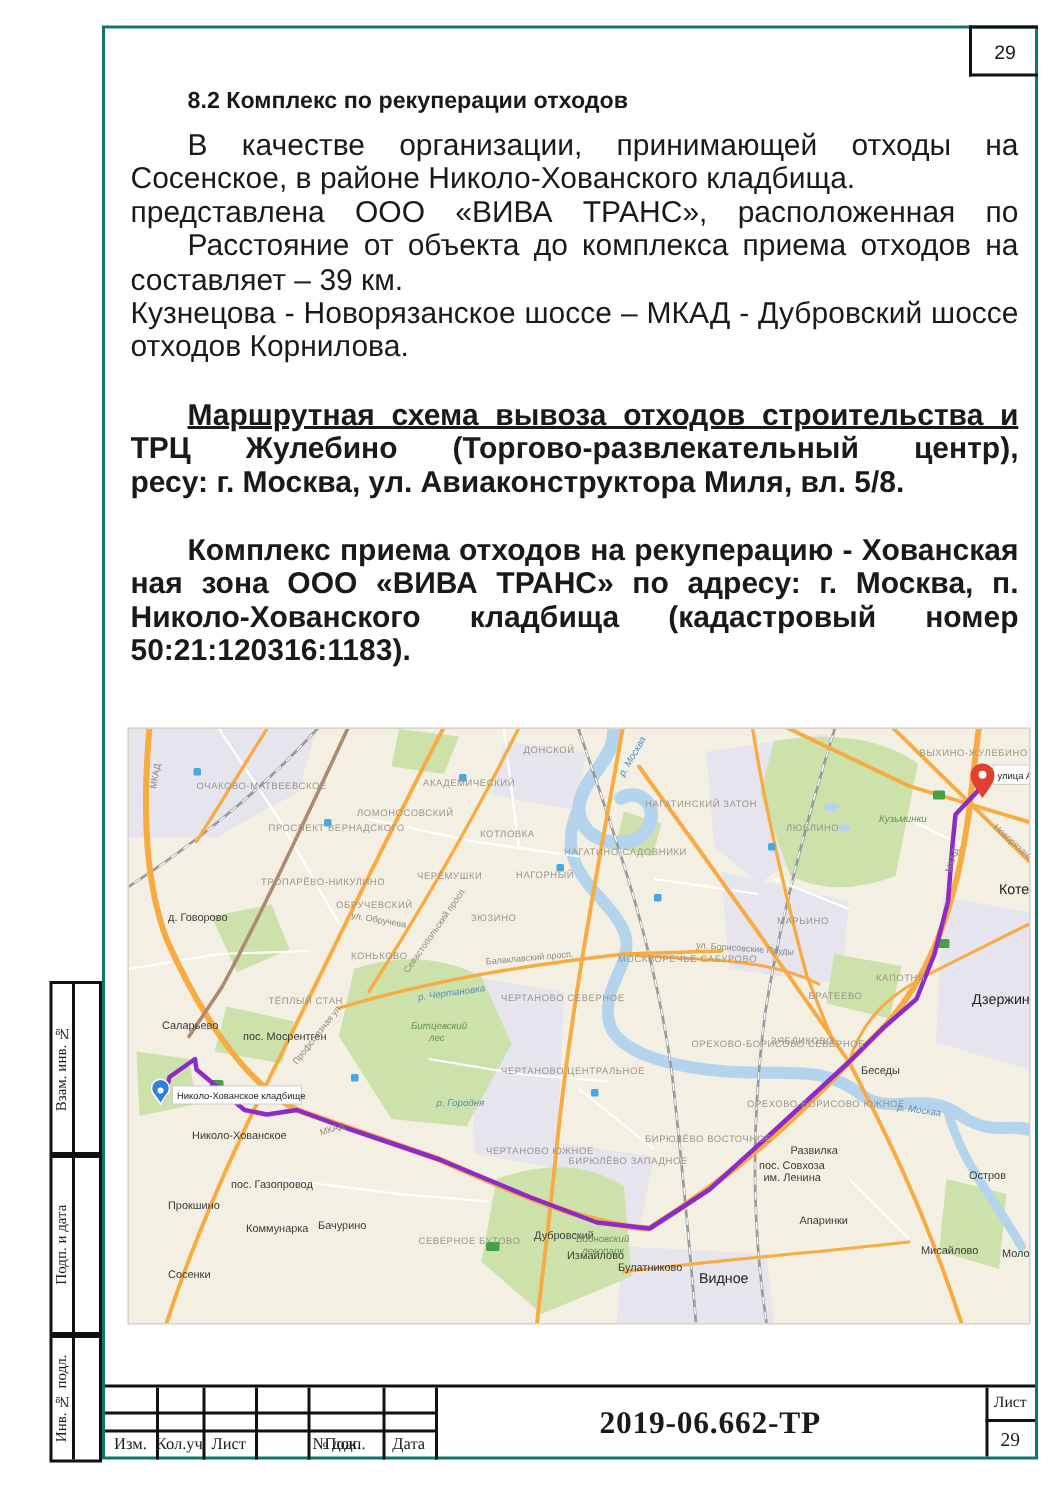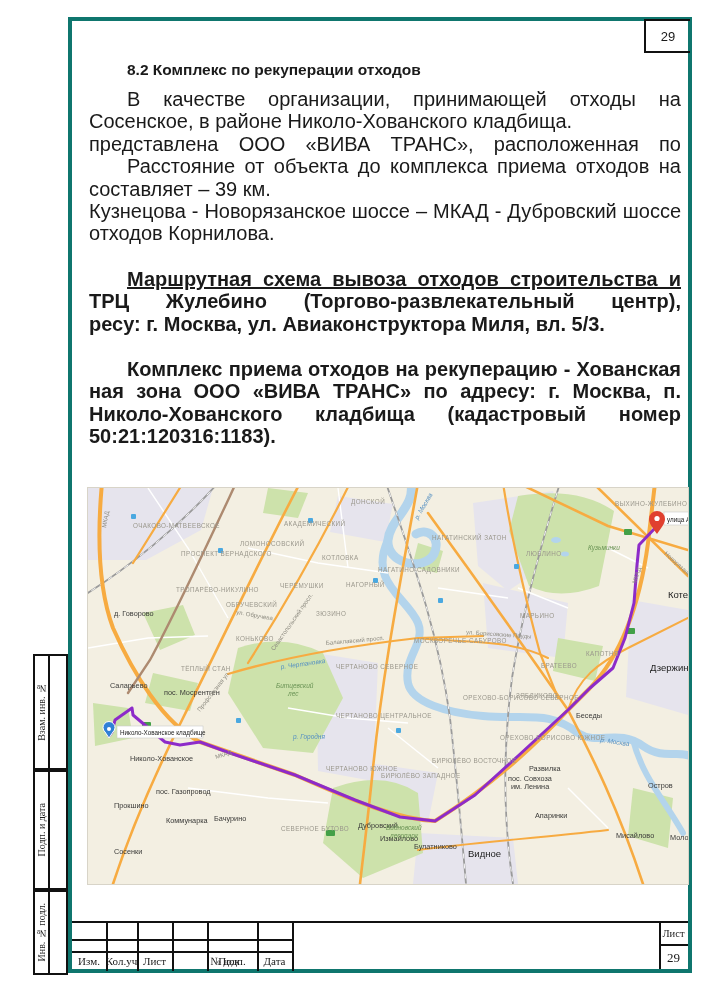--- a/index.html
+++ b/index.html
@@ -1,19 +1,19 @@
 <!DOCTYPE html>
 <html><head>
 <meta charset="utf-8">
 <style>
   html,body{margin:0;padding:0;background:#fff;}
   #page{position:relative;width:707px;height:1000px;background:#ffffff;overflow:hidden;
         font-family:"Liberation Sans",sans-serif;color:#1a1a1a;}
   
-  #frame{position:absolute;left:68px;top:17px;width:624px;height:956px;border:4px solid #0f766e;box-sizing:border-box;}
+  #frame{position:absolute;left:68px;top:17px;width:624px;height:956px;border:2px solid #0f766e;box-sizing:border-box;}
   #pagenum-box{position:absolute;right:-2px;top:-2px;width:46px;height:34px;border-left:2px solid #111;border-bottom:2px solid #111;border-top:2px solid #111;box-sizing:border-box;display:flex;align-items:center;justify-content:center;font-size:13px;}
   
   #content{position:absolute;left:17px;top:40px;width:592px;}
   #heading{font-weight:bold;font-size:15.5px;text-indent:38px;margin:0 0 9px 0;}
   .para{margin:0;}
   .para.gap{margin-top:23px;font-weight:bold;}
   .line{height:22.4px;line-height:22.4px;overflow:hidden;text-align:left;font-size:20px;white-space:nowrap;}
   .line.j{text-align:justify;white-space:normal;}
   .line.j::after{content:"";display:inline-block;width:100%;height:0;}
   .line.ind{text-indent:38px;}
@@ -84,21 +84,21 @@
             <div class="line j ind"><span>Расстояние от объекта до комплекса приема отходов на рекуперацию</span></div>
             <div class="line"><span>составляет – 39 км.</span></div>
           </div>
           <div class="para">
             <div class="line j"><span>Кузнецова - Новорязанское шоссе – МКАД - Дубровский шоссе - улица Ад-</span></div>
             <div class="line"><span>отходов Корнилова.</span></div>
           </div>
           <div class="para gap">
             <div class="line j ind"><span class="u">Маршрутная схема вывоза отходов строительства и сноса с объекта:</span></div>
             <div class="line j"><span>ТРЦ Жулебино (Торгово-развлекательный центр), расположенного по ад-</span></div>
-            <div class="line"><span>ресу: г. Москва, ул. Авиаконструктора Миля, вл. 5/3.</span></div>
+            <div class="line"><span>ресу: г. Москва, ул. Авиаконструктора Миля, вл. 5/8.</span></div>
           </div>
           <div class="para gap">
             <div class="line j ind"><span>Комплекс приема отходов на рекуперацию - Хованская промышлен-</span></div>
             <div class="line j"><span>ная зона ООО «ВИВА ТРАНС» по адресу: г. Москва, п. Сосенское, в районе</span></div>
             <div class="line j"><span>Николо-Хованского кладбища (кадастровый номер участка</span></div>
             <div class="line"><span>50:21:120316:1183).</span></div>
           </div>
         </div>
     </div>
 
@@ -305,18 +305,19 @@
       <div class="hline" style="left:0;width:222px;top:28px;"></div>
       <div class="hline" style="left:587px;right:0;top:21px;"></div>
       <div id="tb-labels">
           <div class="tb-cell" style="left: 0px; width: 34px; top: 28px; height: 20px;">Изм.</div>
           <div class="tb-cell" style="left: 34px; width: 31px; top: 28px; height: 20px;">Кол.уч</div>
           <div class="tb-cell" style="left: 65px; width: 35px; top: 28px; height: 20px;">Лист</div>
           <div class="tb-cell" style="left: 100px; width: 35px; top: 28px; height: 20px; padding-left: 37px;">№ док.</div>
           <div class="tb-cell" style="left: 135px; width: 50px; top: 28px; height: 20px;">Подп.</div>
           <div class="tb-cell" style="left: 185px; width: 35px; top: 28px; height: 20px;">Дата</div>
         </div>
+      <div id="doc-number">2019-06.662-ТР</div>
       <div id="sheet-label">Лист</div>
       <div id="sheet-number">29</div>
     </div>
 
   </div>
 </div>
 
 </body></html>

